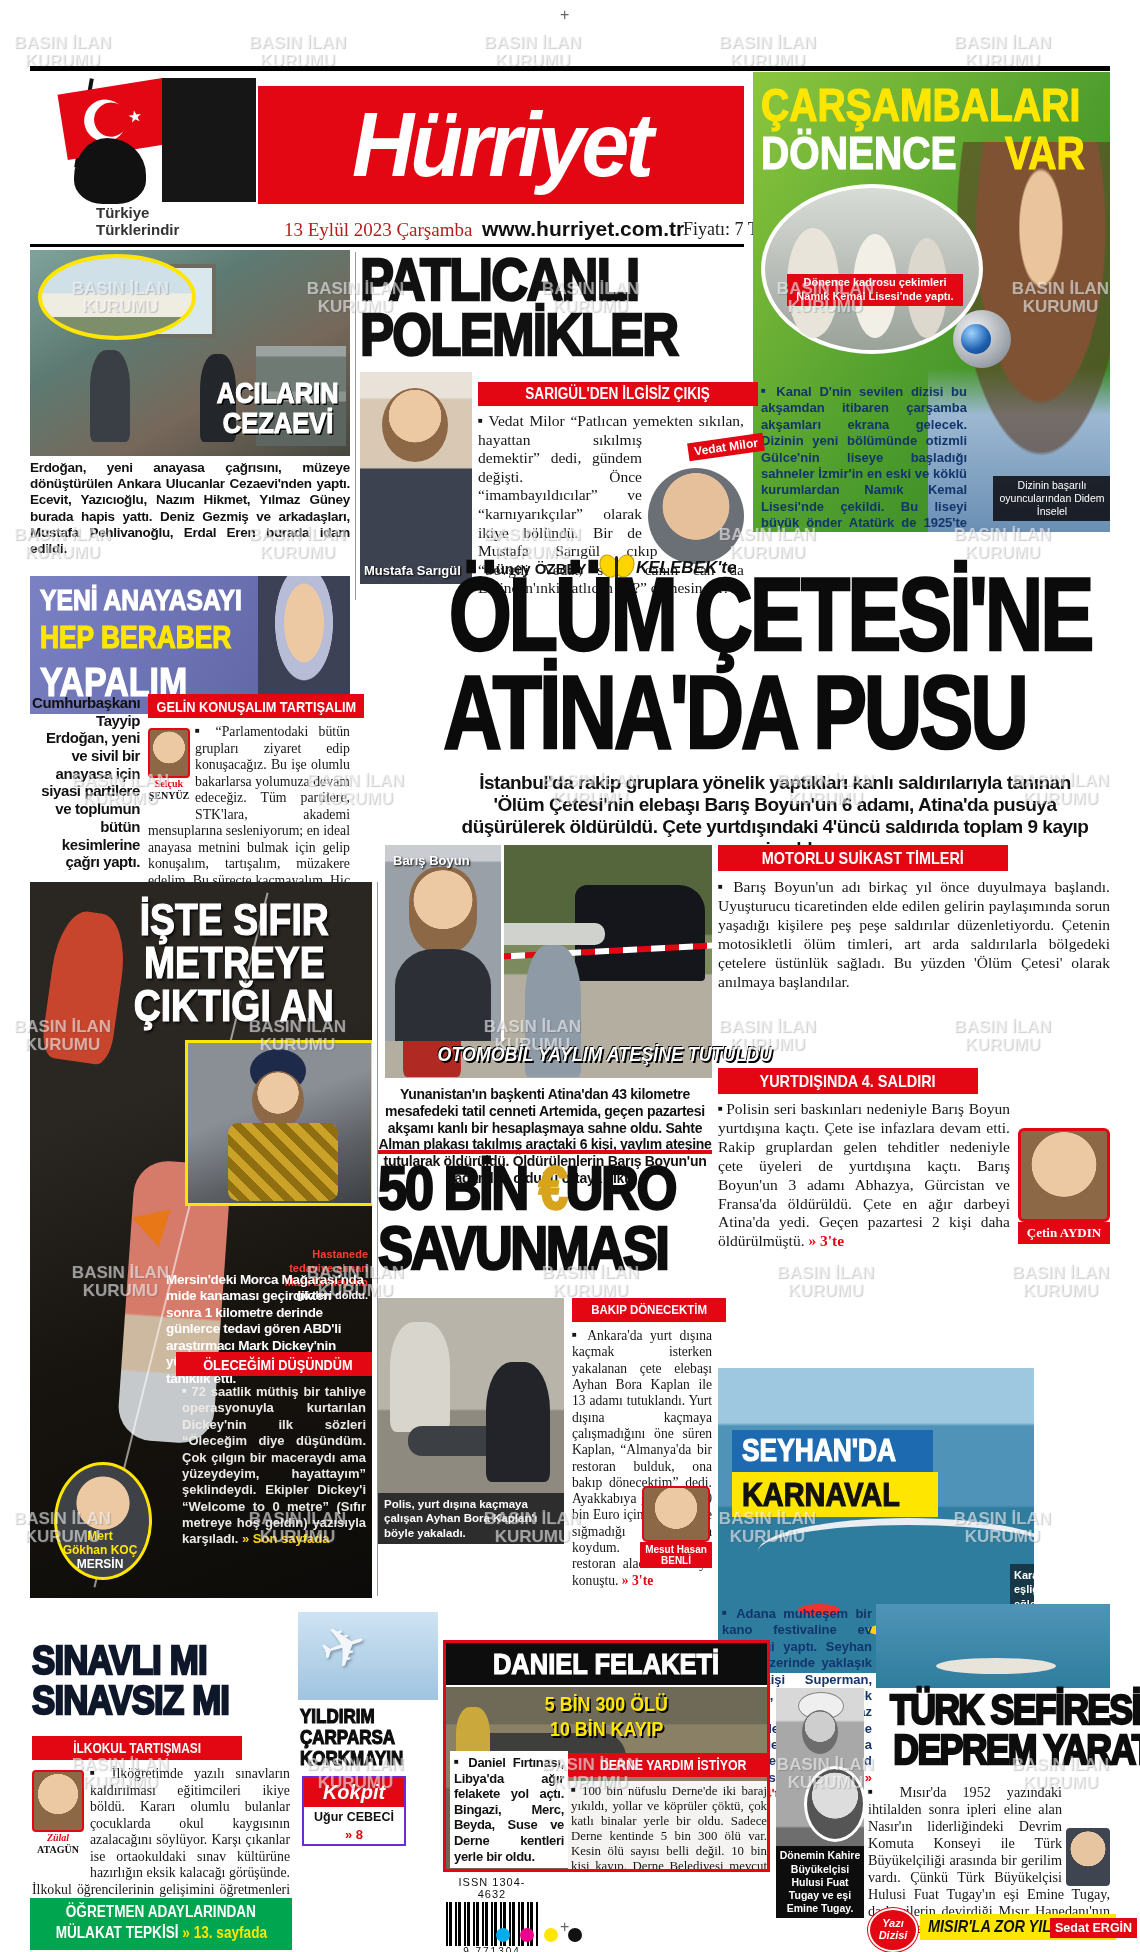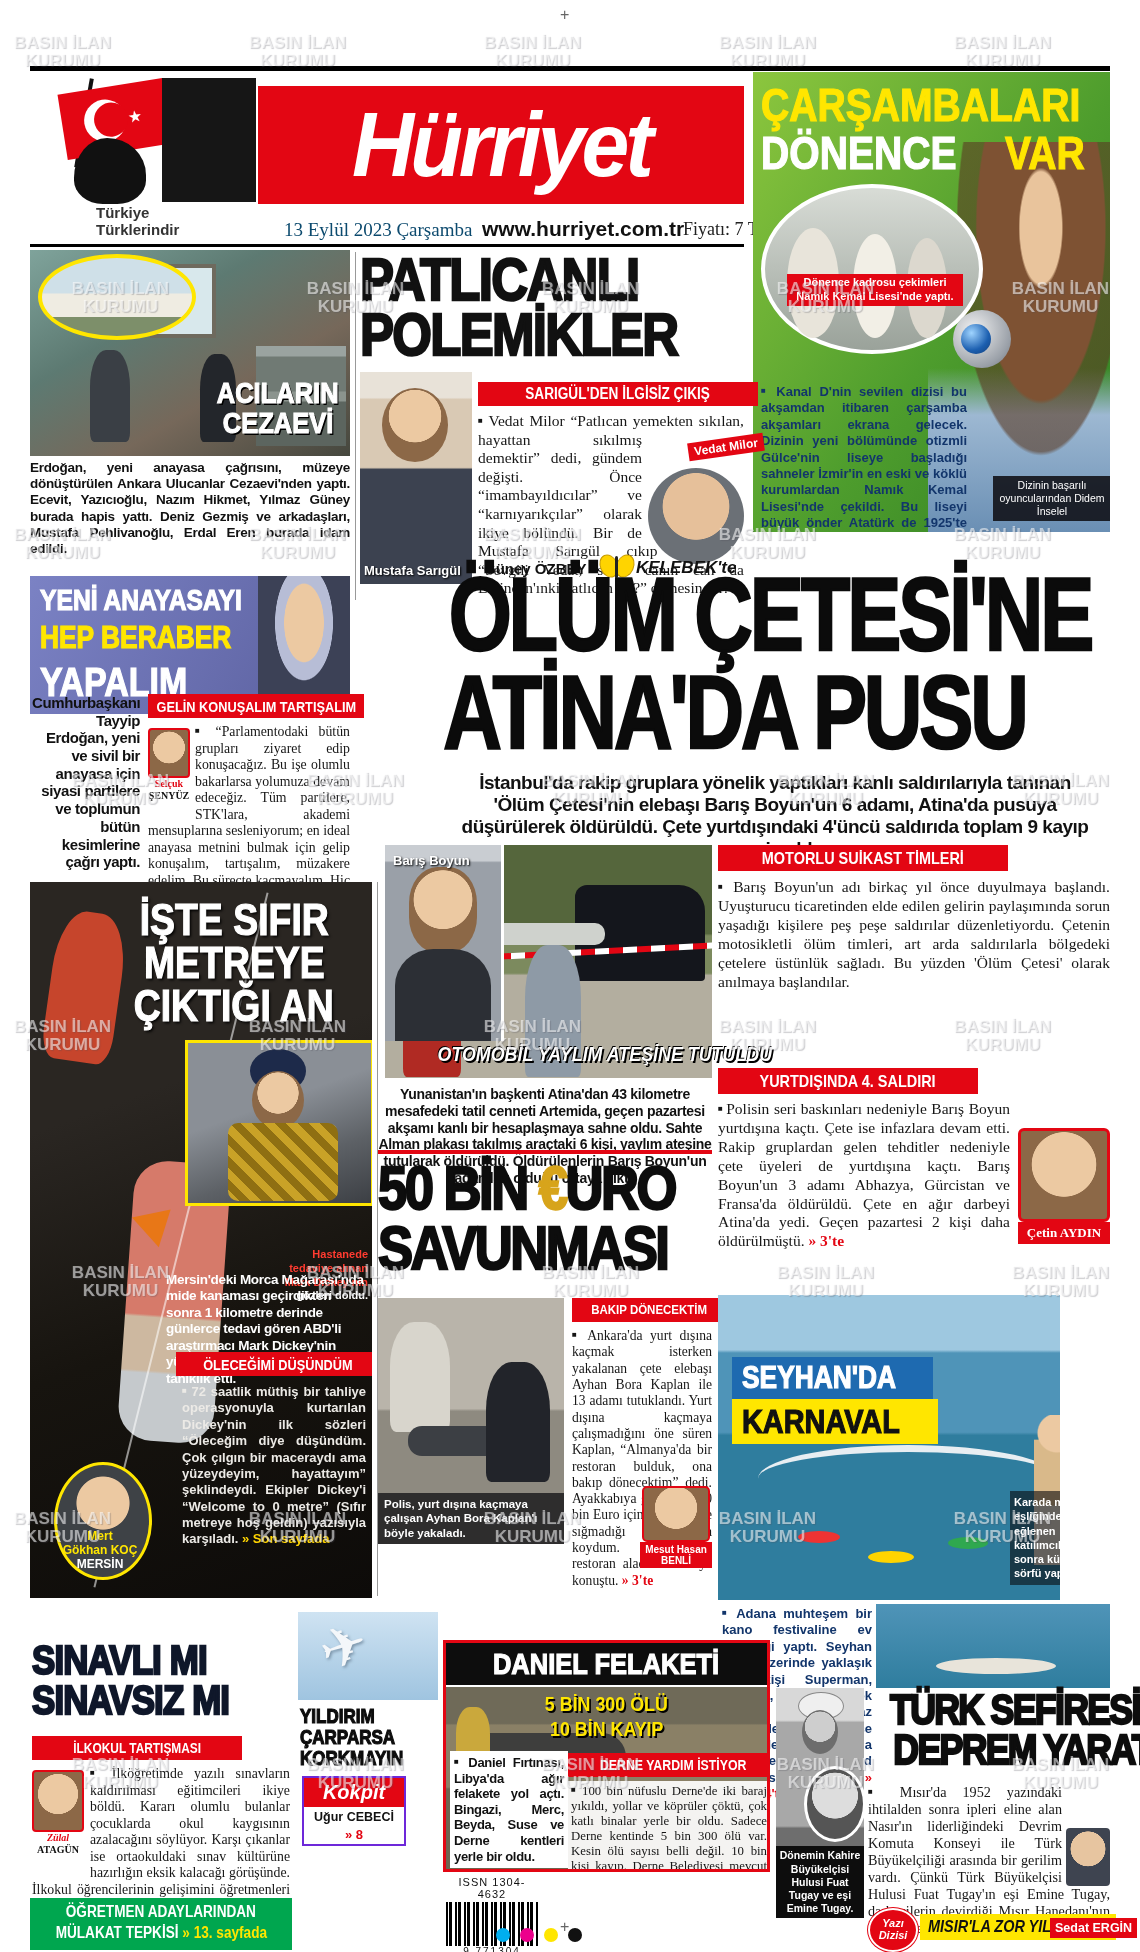--- a/index.html
+++ b/index.html
@@ -42,21 +42,21 @@
       <div class="ab" style="left:66px;top:24px;color:#fff;font-size:16px">★</div>
     </div>
     <div class="ab" style="left:40px;top:62px;width:72px;height:66px;background:#111;border-radius:46% 54% 40% 40%/60% 56% 36% 36%"></div>
   </div>
   <div class="ab f" style="left:96px;top:205px;width:110px;font-size:15px;color:#333;line-height:1.12">Türkiye Türklerindir</div>
 
   <div class="ab" style="left:162px;top:78px;width:94px;height:124px;background:#161616"></div>
   <div class="ab" style="left:258px;top:86px;width:486px;height:118px;background:#e30613;display:flex;align-items:center;justify-content:center">
     <span class="f" style="color:#fff;font-style:italic;font-size:86px;letter-spacing:-4px;transform:scaleY(1.05)">Hürriyet</span>
   </div>
-  <div class="ab ser" style="left:284px;top:219px;font-size:19px;color:#0c4a6e">13 Eylül 2023 Çarşamba</div>
+  <div class="ab ser" style="left:284px;top:219px;font-size:19px;color:#b91c1c">13 Eylül 2023 Çarşamba</div>
   <div class="ab f" style="left:482px;top:217px;font-size:21px;color:#111">www.hurriyet.com.tr</div>
   <div class="ab ser" style="left:683px;top:219px;font-size:18px;color:#222">Fiyatı: 7 TL</div>
   <div class="ab" style="left:30px;top:244px;width:714px;height:3px;background:#000"></div>
 
   <div class="ph" style="left:753px;top:72px;width:357px;height:460px;background:linear-gradient(125deg,#8cc63e,#4e9d2d 55%,#2e7d23)">
     <div class="ab" style="left:175px;top:70px;width:182px;height:390px;
       background:radial-gradient(ellipse at 62% 22%,#e9c49c 0 13%,#7e5233 14% 40%,rgba(90,58,35,.6) 41% 52%,transparent 53%),linear-gradient(180deg,transparent 0 58%,#9db8d2 70%,#6a8fb4 100%)"></div>
     <div class="ab f st1 cond" style="left:8px;top:6px;font-size:46px;color:#ffe600">ÇARŞAMBALARI</div>
     <div class="ab" style="left:8px;top:54px">
       <span class="f st1 cond" style="font-size:46px;color:#fff">DÖNENCE</span><span class="f st1 cond" style="font-size:46px;color:#ffe600;margin-left:14px">VAR</span>
@@ -221,21 +221,21 @@
     </div>
   <div class="ab ser j b" style="left:572px;top:1328px;width:140px;font-size:13.6px;line-height:1.2;color:#161616">
     <span>Ankara'da yurt dışına kaçmak isterken yakalanan çete elebaşı Ayhan Bora Kaplan ile 13 adamı tutuklandı. Yurt dışına kaçmaya çalışmadığını öne süren Kaplan, “Almanya'da bir restoran bulduk, ona bakıp dönecektim” dedi. Ayakkabıya gizlenmiş 50 bin Euro için de “Cebime sığmadığı için oraya koydum. O parayla restoran alacaktım” diye konuştu.</span>
     <span class="pageref">» 3'te</span>
   </div>
   <div class="ab" style="left:640px;top:1486px;width:72px;text-align:center">
     <div class="face" style="width:64px;height:52px;margin:0 auto;border:2px solid #e30613;border-radius:5px"></div>
     <div class="byl-name" style="font-size:10px;padding:2px 0">Mesut Hasan BENLİ</div>
   </div>
 
-  <div class="ph" style="left:718px;top:1295px;width:342px;height:305px;background:linear-gradient(180deg,#9ec8e0 0 18%,#4f94b8 19% 45%,#2f7d9e 46% 100%)">
+  <div class="ph" style="left:718px;top:1368px;width:316px;height:305px;background:linear-gradient(180deg,#9ec8e0 0 18%,#4f94b8 19% 45%,#2f7d9e 46% 100%)">
     <div class="ab" style="left:40px;top:150px;width:300px;height:60px;border-top:7px solid #e8eef2;border-radius:50% 50% 0 0"></div>
     <div class="ab" style="left:0;top:0;width:392px;height:64px;background:linear-gradient(180deg,#3d6b44,#5b8a57 80%,transpar ent)"></div>
     <div class="ab oval" style="left:80px;top:236px;width:42px;height:12px;background:#e33"></div>
     <div class="ab oval" style="left:150px;top:256px;width:46px;height:12px;background:#ffd400"></div>
     <div class="ab oval" style="left:230px;top:242px;width:40px;height:12px;background:#2fa84f"></div>
     <div class="ab" style="left:316px;top:120px;width:46px;height:150px;background:radial-gradient(circle at 50% 12%,#ecc9a2 0 14%,transparent 15%),linear-gradient(180deg,transparent 0 16%,#d9b98a 17% 60%,#e8e2d2 61%);"></div>
     <div class="ab f st1" style="left:14px;top:62px;background:#1e6ab0;color:#fff;font-size:31px;padding:3px 10px"><span class="cond">SEYHAN'DA</span></div>
     <div class="ab f st1" style="left:14px;top:104px;background:#ffe600;color:#111;font-size:34px;padding:3px 10px"><span class="cond">KARNAVAL</span></div>
     <div class="ab f" style="left:292px;top:196px;width:90px;font-size:11px;line-height:1.3;color:#fff;background:rgba(10,10,14,.6);padding:4px">Karada müzik eşliğinde eğlenen katılımcılar sonra kürek sörfü yaptı.</div>
   </div>

